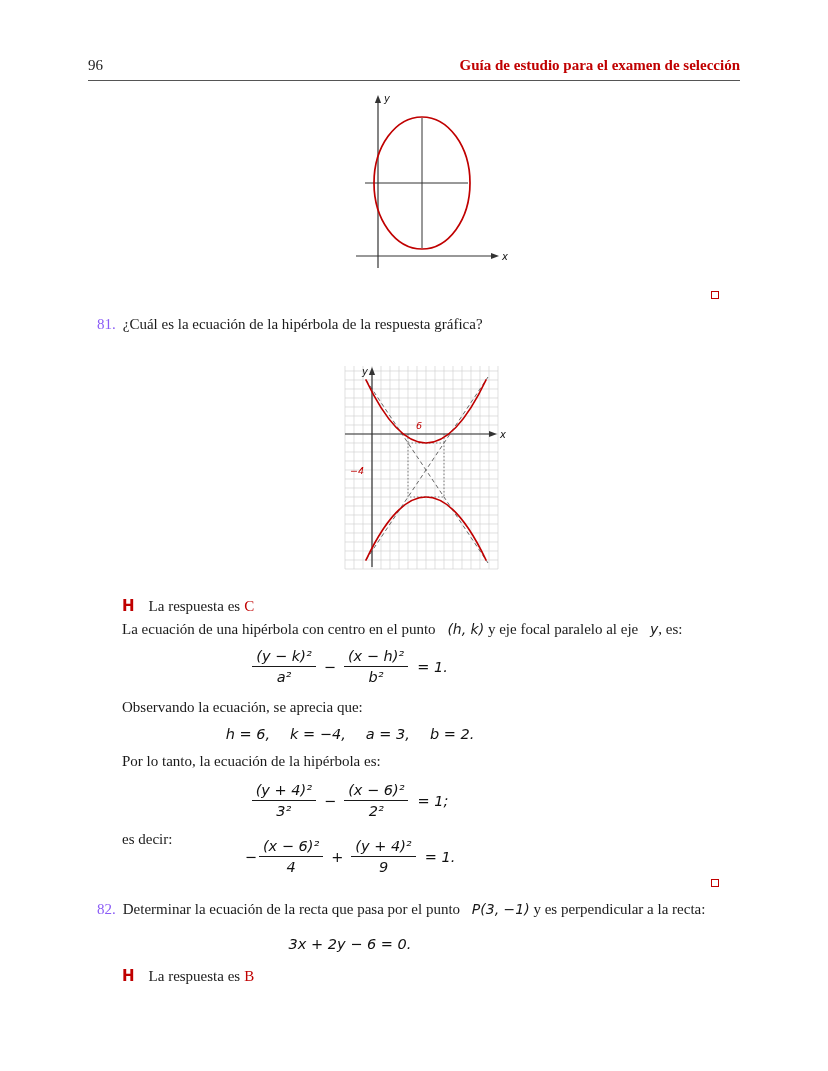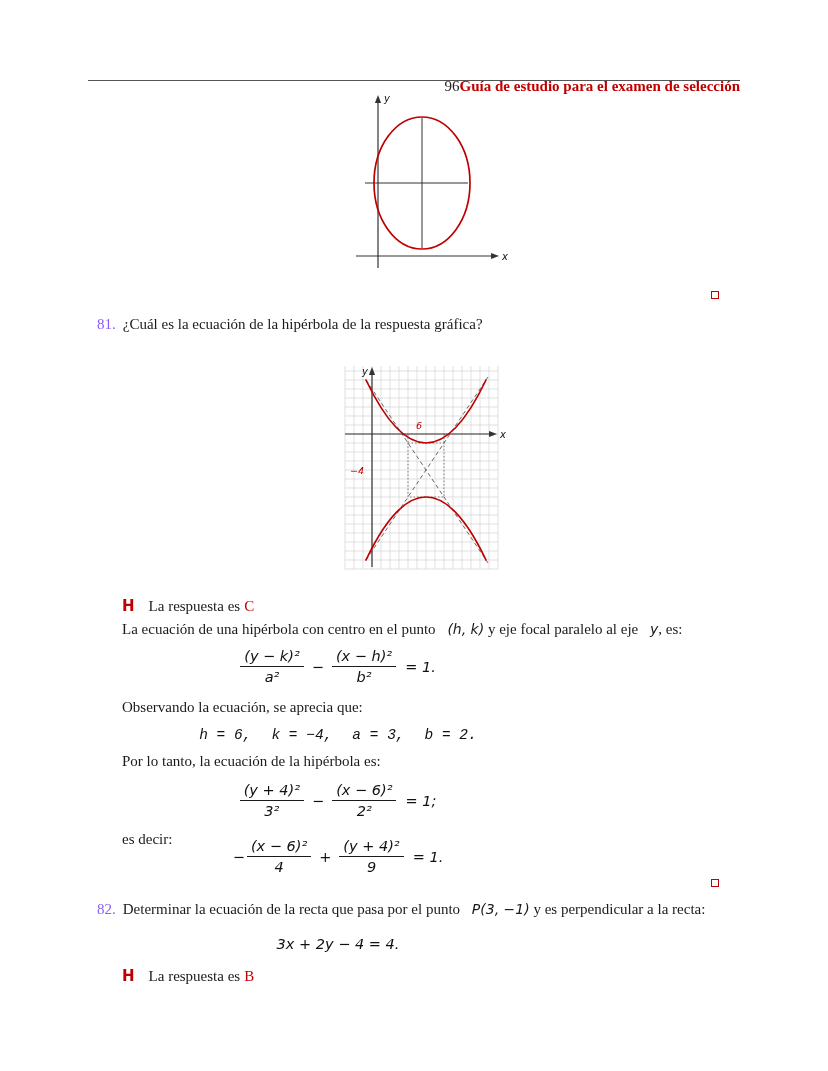--- a/index.html
+++ b/index.html
@@ -2,21 +2,21 @@
 <html><head>
 <meta charset="utf-8">
 <style>
   * { box-sizing: border-box; }
   html,body { margin:0; padding:0; background:#fff; }
   .page {
     position:relative; width:828px; height:1071px; background:#ffffff;
     font-family:"Liberation Serif", serif; color:#1a1a1a; overflow:hidden;
   }
   .header { position:absolute; left:88px; right:88px; top:57px;
-    display:flex; justify-content:flex-end; align-items:baseline; font-size:15px;margin-top:21px; }
+    display:flex; justify-content:space-between; align-items:baseline; font-size:15px; }
   .page-number { color:#222; }
   .header-title { color:#c00000; font-weight:bold; font-size:15px; }
   .header-rule { position:absolute; left:88px; right:88px; top:80px; border-top:1.2px solid #555; }
 
   figure { margin:0; padding:0; }
   .fig-ellipse { position:absolute; left:352px; top:90px; }
   .fig-hyperbola { position:absolute; left:342px; top:364px; }
 
   .axis { stroke:#333; stroke-width:1.2; }
   .axis-head { fill:#333; }
@@ -44,36 +44,36 @@
   .answer-letter { color:#c00000; margin-left:4px; }
 
   .para { position:absolute; left:122px; width:610px; font-size:15px; margin:0; }
   .intro { top:621px; }
   .observe { top:699px; }
   .therefore { top:753px; }
   .thatis { top:831px; }
 
   .mathit { font-style:italic; font-family:"DejaVu Sans", sans-serif; font-size:14px;margin-left:8px; }
 
-  .formula { position:absolute; left:4px; width:668px; text-align:center;
+  .formula { position:absolute; left:16px; width:668px; text-align:center;
     font-style:italic; font-family:"DejaVu Sans", sans-serif; font-size:14.5px; color:#111; }
   .f-general  { top:648px; }
   .values     { top:726px; }
   .f-specific { top:782px; }
   .f-final    { top:838px; }
   .eq82       { top:936px; }
 
   .frac { display:inline-block; vertical-align:middle; text-align:center; }
   .frac .num { display:block; border-bottom:1.4px solid #1a1a1a; padding:0 4px 2px; }
   .frac .den { display:block; padding-top:2px; }
   .op, .rhs, .lead { display:inline-block; vertical-align:middle; }
   .op { margin:0 8px; }
   .rhs { margin-left:9px; }
   .lead { margin-right:2px; }
-  .val { margin:14px 10px;font-family:Liberation Mono, monospace; }
+  .val { margin:14px 10px; }
 </style>
 </head>
 <body>
 
 <div class="page">
 
   <header class="header">
     <span class="page-number">96</span>
     <span class="header-title">Guía de estudio para el examen de selección</span>
   </header>
@@ -148,19 +148,19 @@
   <div class="formula f-final">
     <span class="lead">−</span><span class="frac"><span class="num">(x − 6)²</span><span class="den">4</span></span><span class="op">+</span><span class="frac"><span class="num">(y + 4)²</span><span class="den">9</span></span><span class="rhs">= 1.</span>
   </div>
 
   <span class="end-marker marker2"></span>
 
   <div class="problem p82">
     <span class="pnum">82.</span><span class="ptext"><span>Determinar la ecuación de la recta que pasa por el punto </span><span class="mathit">P(3, −1)</span><span> y es perpendicular a la recta:</span></span>
   </div>
 
-  <div class="formula eq82">3x + 2y − 4 = 4.</div>
+  <div class="formula eq82">3x + 2y − 6 = 0.</div>
 
   <div class="answer-line a82">
     <span class="answer-marker">H</span><span class="answer-text">La respuesta es</span><span class="answer-letter">B</span>
   </div>
 
 </div>
 
 </body></html>

